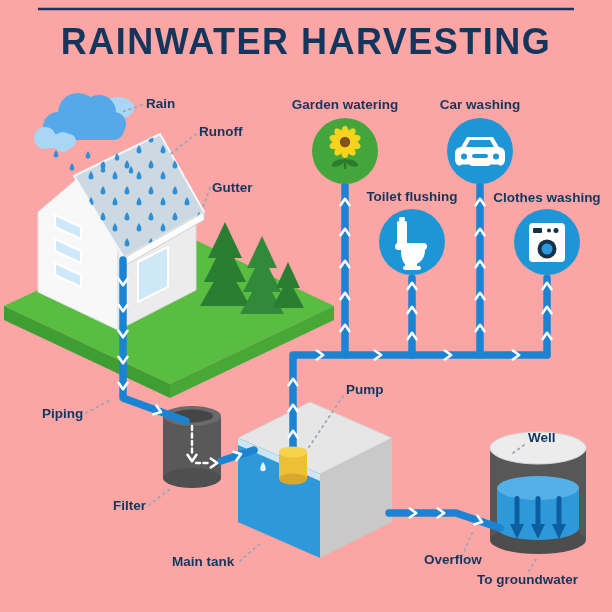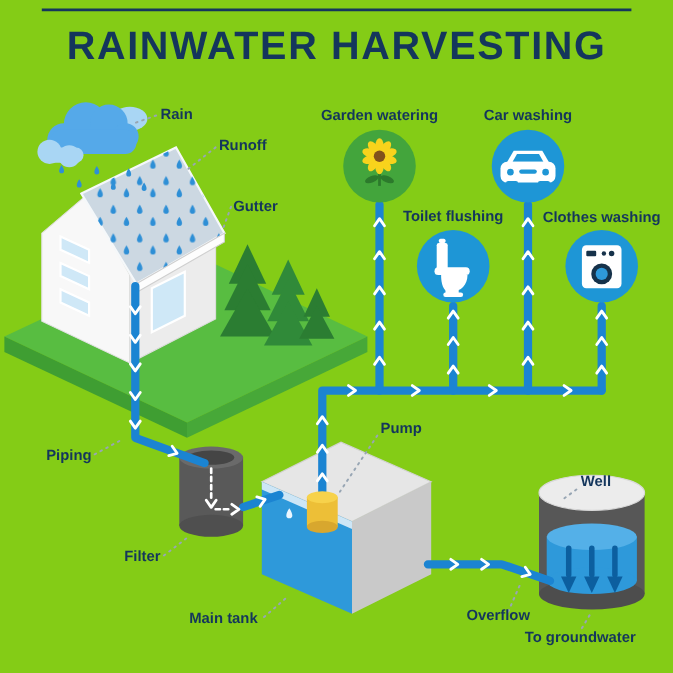--- a/index.html
+++ b/index.html
@@ -1,16 +1,16 @@
 <!DOCTYPE html>
 <html><head>
 <meta charset="utf-8">
 <style>
   html,body{margin:0;padding:0;background:#ffffff;}
-  .stage{position:relative;width:612px;height:612px;background:#84cc16;overflow:hidden;
+  .stage{position:relative;width:612px;height:612px;background:#fca5a5;overflow:hidden;
          font-family:"Liberation Sans","DejaVu Sans",sans-serif;}
   svg{display:block;}
   text{font-family:"Liberation Sans","DejaVu Sans",sans-serif;font-weight:bold;fill:#14365c;}
   .title{font-size:36px;letter-spacing:1.5px;}
   .lbl{font-size:13.5px;}
 </style>
 </head>
 <body>
 
 <div class="stage">

